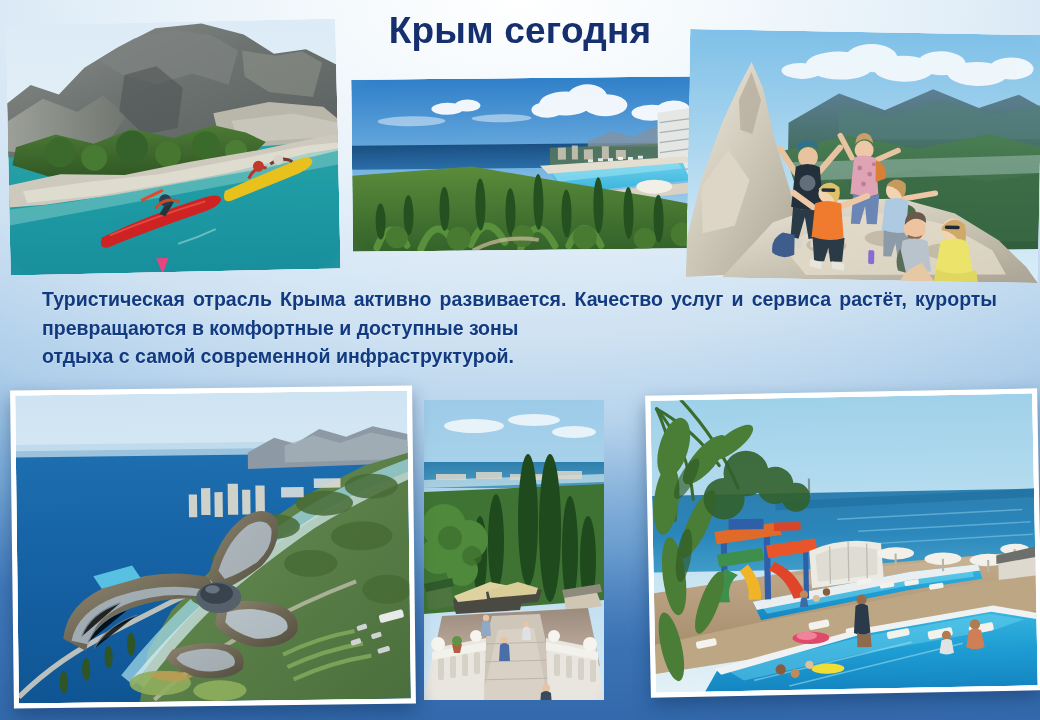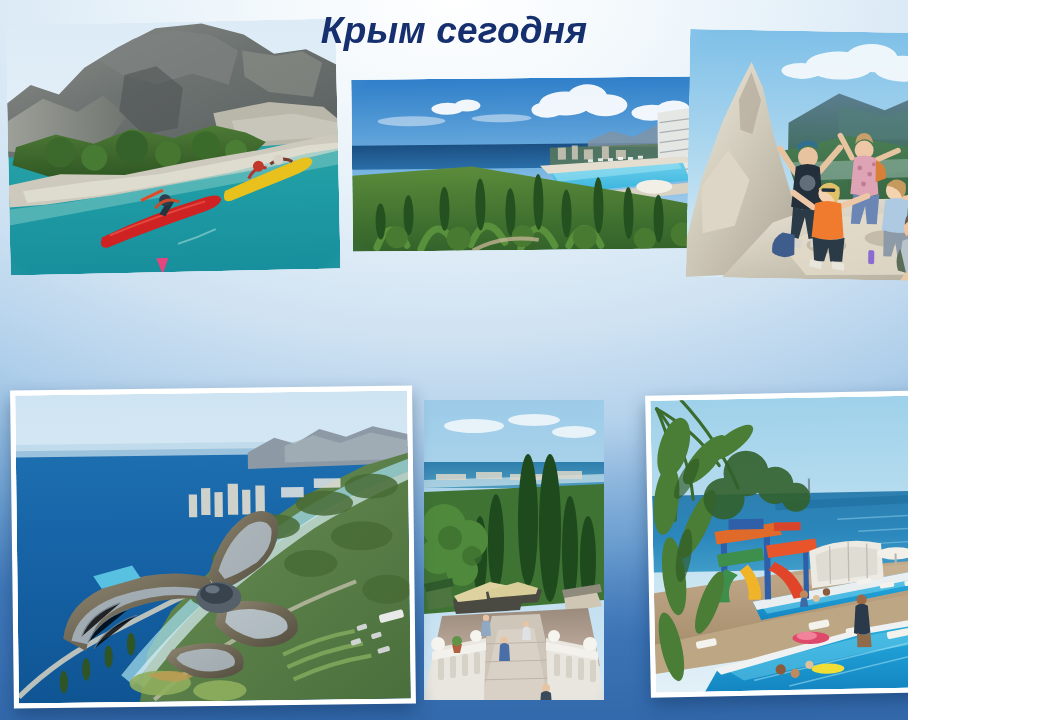--- a/index.html
+++ b/index.html
@@ -1,25 +1,24 @@
 <!DOCTYPE html>
 <html><head>
 <meta charset="utf-8">
 <style>
   html,body{margin:0;padding:0;}
   body{
     width:1040px;height:720px;overflow:hidden;
     font-family:"Liberation Sans","DejaVu Sans",sans-serif;
   }
   #slide{
-    position:relative;width:908px;height:720px;overflow:hidden;
+    position:relative;width:1040px;height:720px;overflow:hidden;
     background:
       radial-gradient(120% 90% at 50% 0%, #ffffff 0%, #f2f8fc 18%, #e3eff8 34%, #cfe2f2 52%, #aeceea 70%, #7fb0dc 86%, #4a83c4 100%),
       linear-gradient(180deg,#f8fcff 0%,#dceaf6 30%,#b5d2ec 55%,#77abdb 80%,#3a72b3 100%);
-    font-style: italic;
   }
   
   #slide:after{
     content:"";position:absolute;left:0;right:0;bottom:0;height:300px;
     background:linear-gradient(180deg,rgba(58,114,179,0) 0%,rgba(57,113,178,.30) 40%,rgba(49,104,170,.62) 75%,rgba(45,99,166,.80) 100%);
     pointer-events:none;
   }
 
   
   .title{
@@ -386,20 +385,24 @@
           <path d="M254 208 q14 -6 27 0 l6 32 q-20 7 -38 0 z" fill="#ece46a"></path>
           <path d="M250 236 q20 8 40 0 l2 12 l-44 0 z" fill="#dfd75f"></path>
           <path d="M236 230 q-16 6 -22 18 l34 0 z" fill="#e6c9a4"></path>
         </g>
 
         <rect x="182" y="218" width="6" height="14" rx="2" fill="#8a6bd1"></rect>
       </svg>
     </div>
   </div>
 
+  <div class="bodytext">
+    <span>Туристическая отрасль Крыма активно развивается. Качество услуг и сервиса растёт, курорты превращаются в комфортные и доступные зоны</span>
+    <span class="lastline">отдыха с самой современной инфраструктурой.</span>
+  </div>
 
   <div class="photo framed" id="photo-mriya">
     <div class="ph-inner" style="inset:5px;">
       <svg class="art" viewBox="0 0 382 298" preserveAspectRatio="none">
         <defs>
           <linearGradient id="msky" x1="0" y1="0" x2="0" y2="1">
             <stop offset="0" stop-color="#cfe4f2"></stop>
               <stop offset="1" stop-color="#e8f2f8"></stop>
           </linearGradient>
           <linearGradient id="msea" x1="0" y1="0" x2="0" y2="1">

